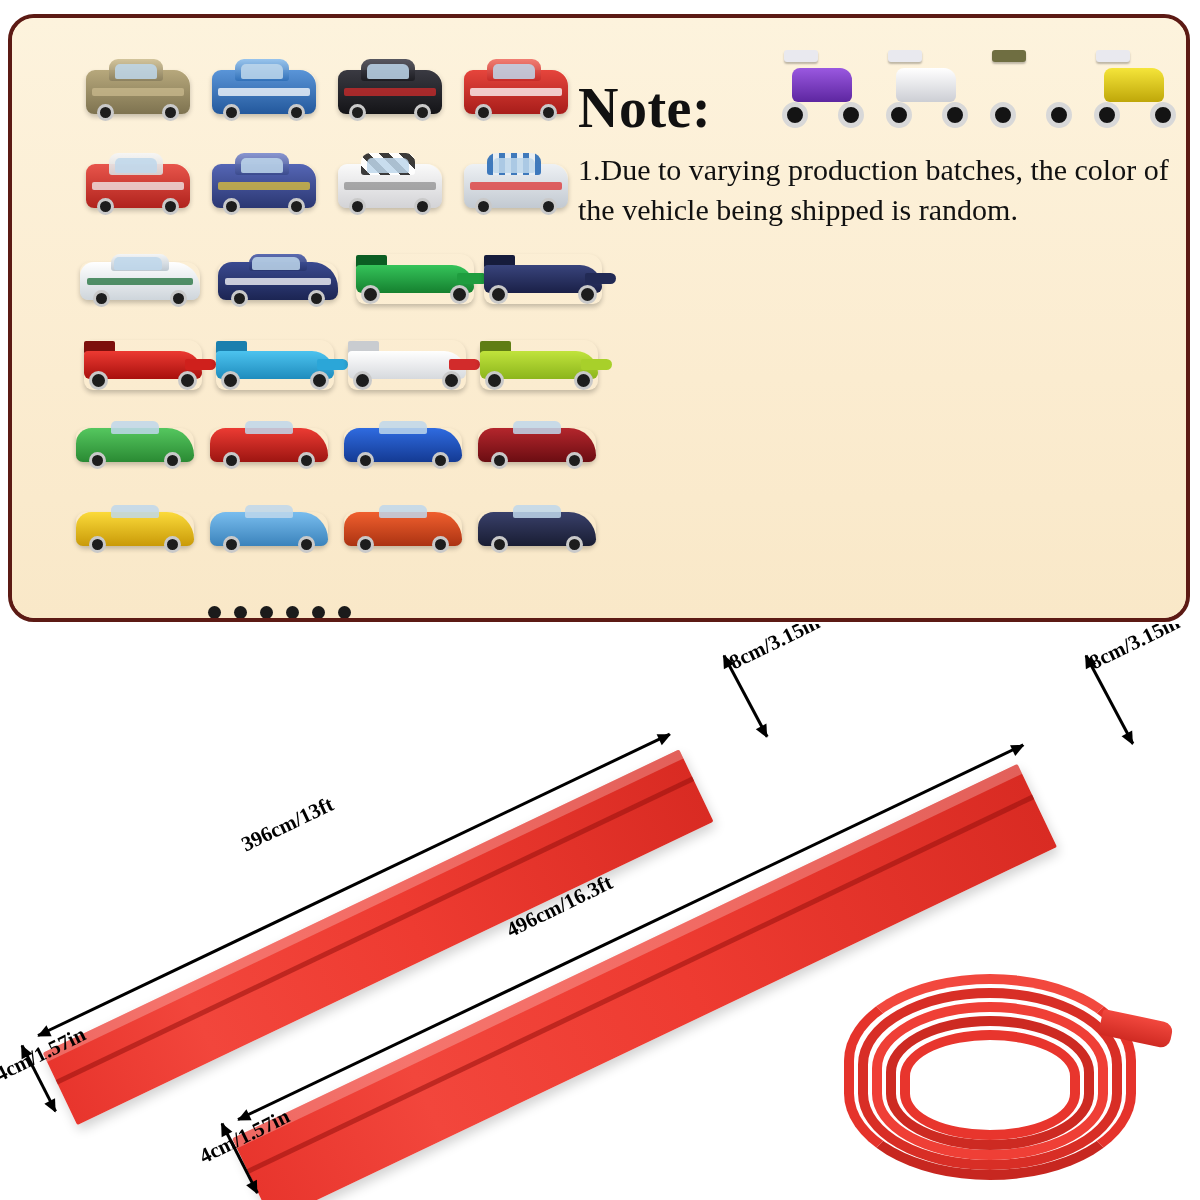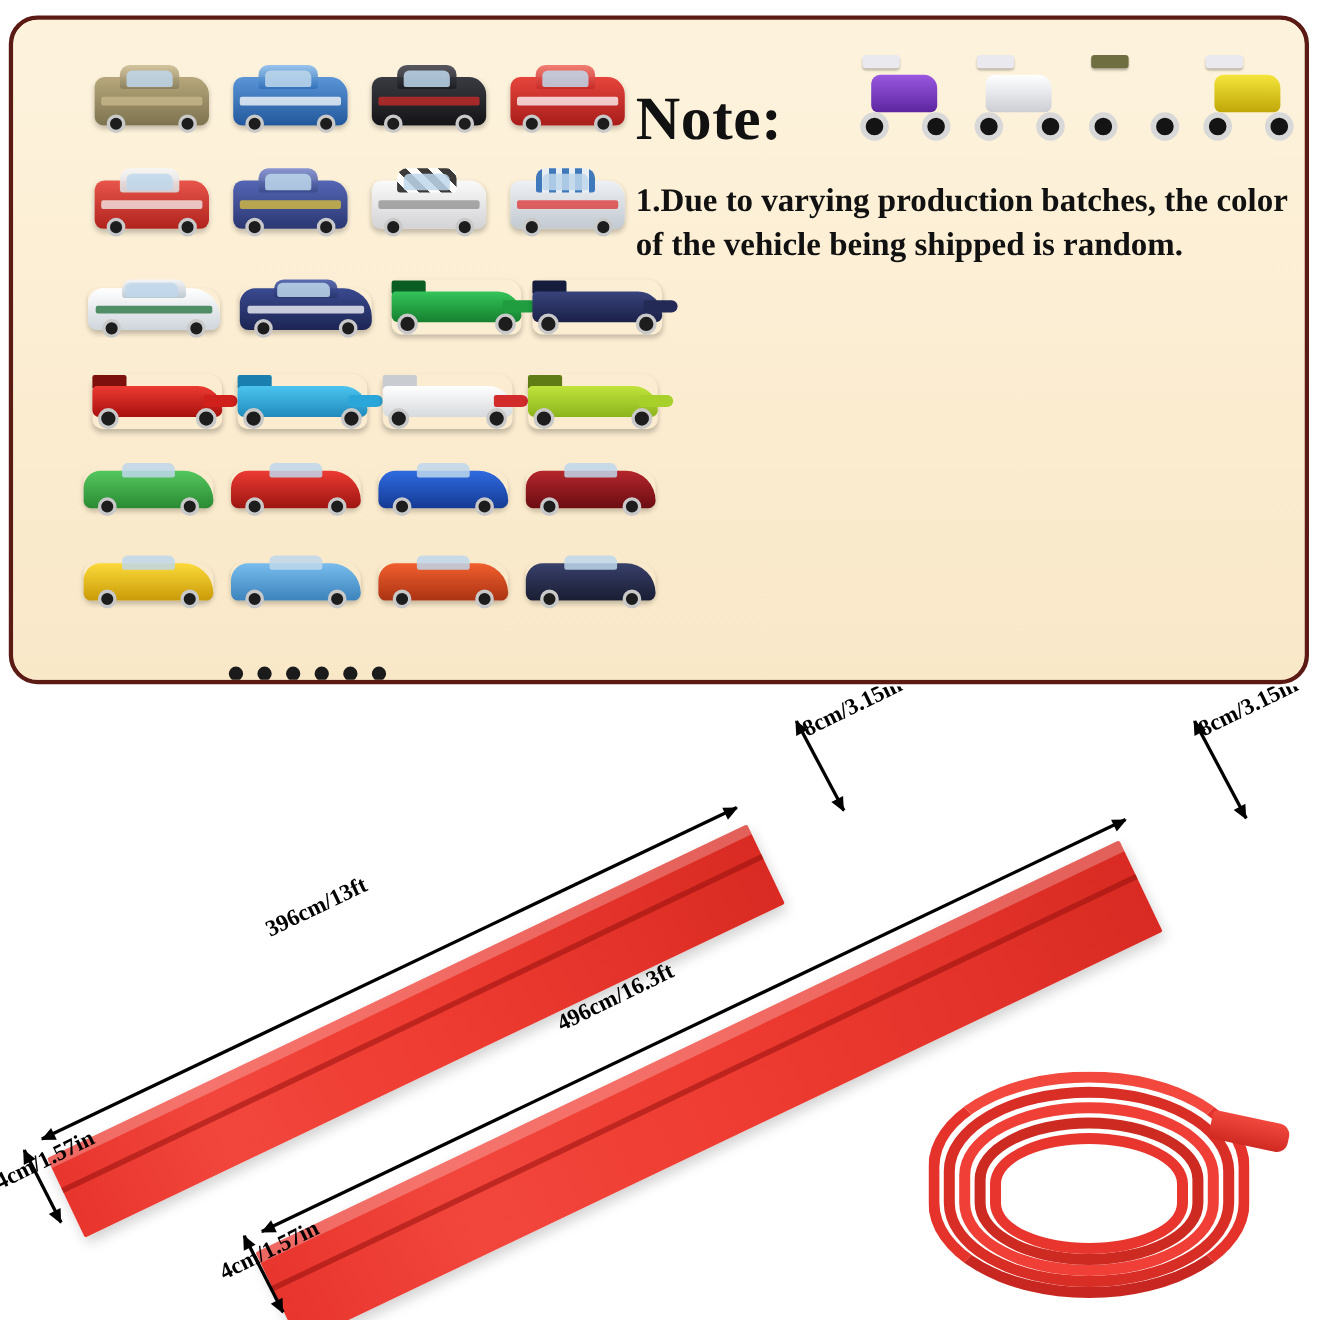--- a/index.html
+++ b/index.html
@@ -40,26 +40,26 @@
     position: absolute;
     left: 566px;
     top: 62px;
     width: 620px;
   }
   #note-title {
     font-size: 56px;
     font-weight: bold;
     line-height: 1;
     color: #111111;
-    margin: 0 0 27px 0;
+    margin: 0 0 14px 0;
     letter-spacing: 0.5px;
   }
   .note-line {
     font-size: 30px;
-    font-weight: bold;
+    font-weight: normal;
     color: #111111;
     line-height: 1.32;
     margin: 0;
   }
   #note-item-1 { margin-bottom: 22px; }
 
   
   #dots-row {
     position: absolute;
     left: 196px;

